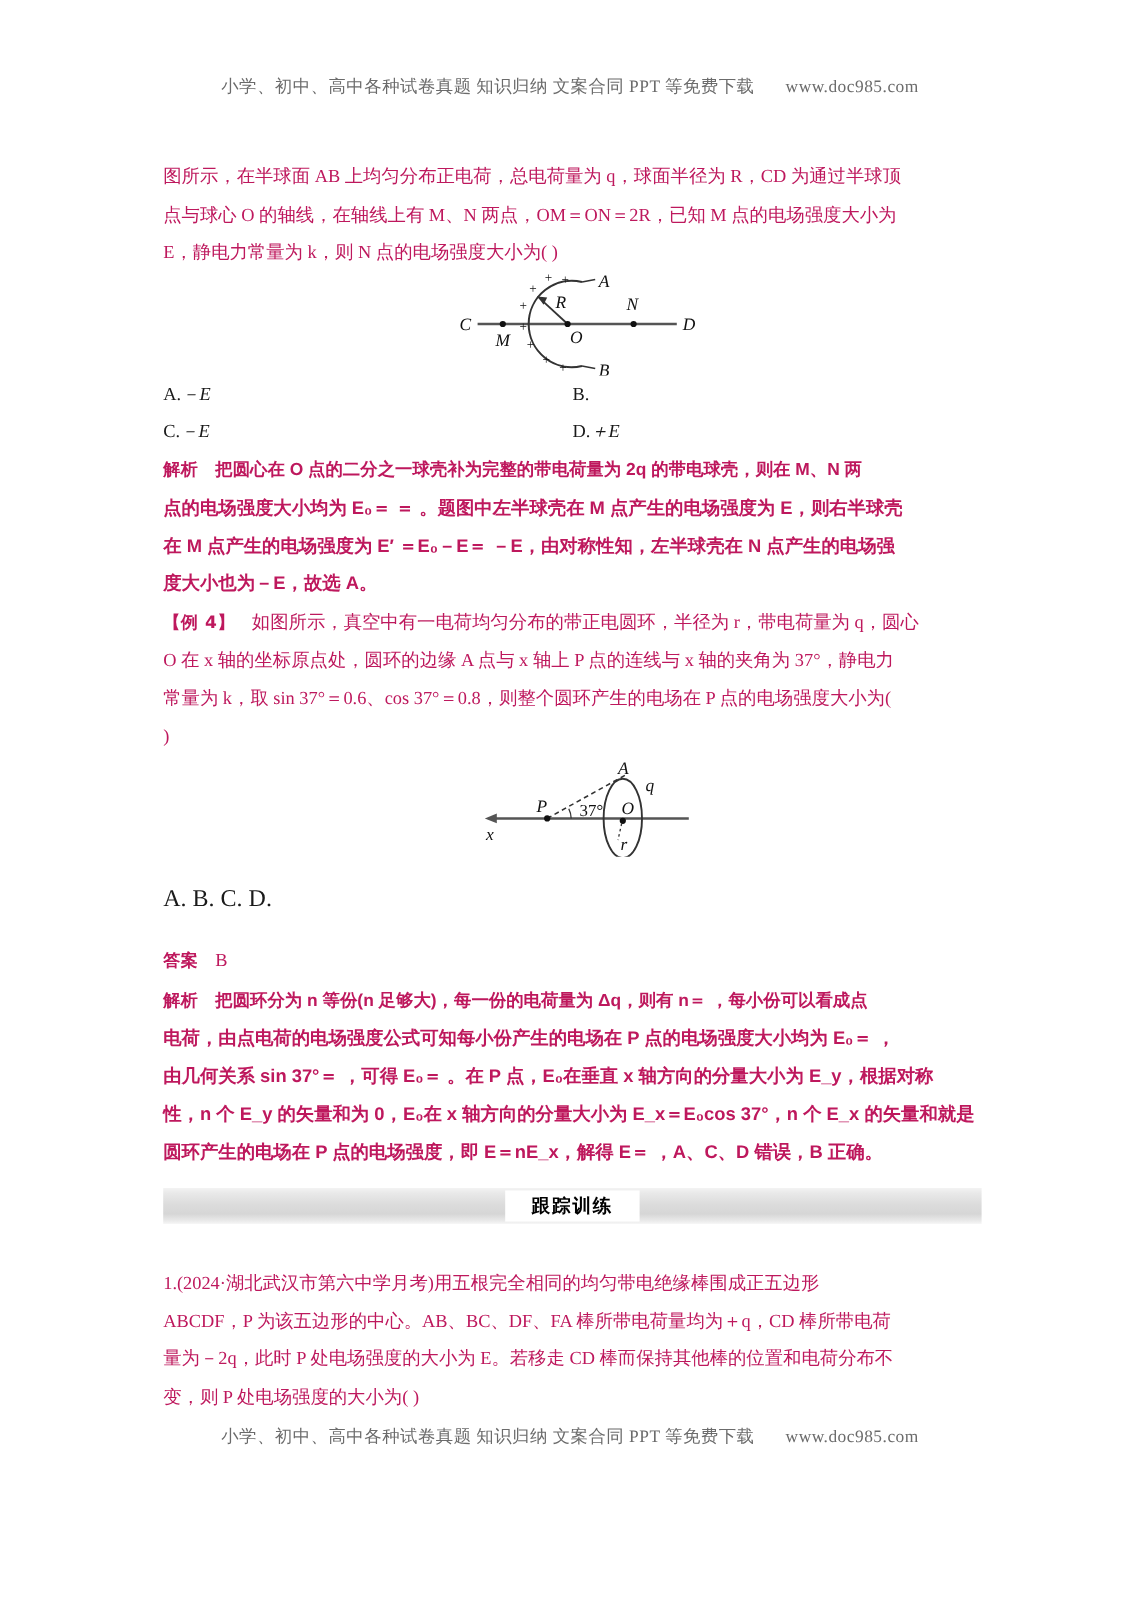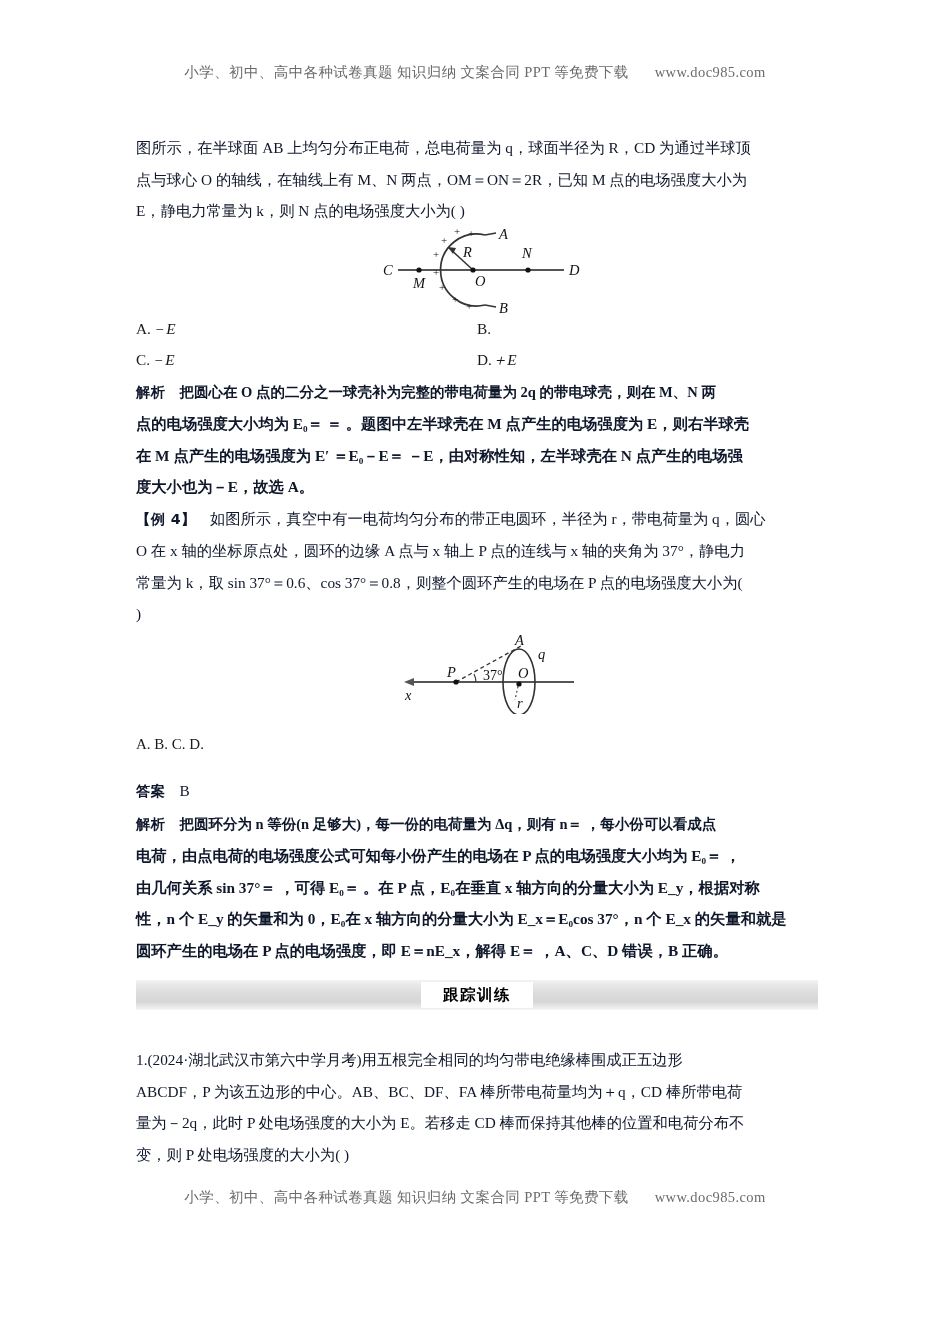--- a/index.html
+++ b/index.html
@@ -40,43 +40,43 @@
     left: 136px;
     top: 132px;
     width: 682px;
   }
   p.para {
     margin: 0 0 0 0;
     font-size: 15.3px;
     line-height: 31.5px;
     text-align: justify;
     text-justify: inter-ideograph;
-    color: #0f172a;
+    color: #be185d;
   }
   i, .it { font-style: italic; font-family: "Liberation Serif", serif; }
   .lbl {
     font-weight: bold;
     font-family: "DejaVu Sans", sans-serif;
     font-size: 14.2px;
     letter-spacing: 0.5px;
   }
   .lbl-sp { display: inline-block; width: 14px; }
   .bold-cn {
     font-weight: bold;
-    font-family: Liberation Serif, serif;
+    font-family: Liberation Sans, sans-serif;
     font-size: 14.5px;
   }
   .optrow {
     display: flex;
     font-size: 15.3px;
     line-height: 31.5px;
     justify-content: center;
   }
   .optrow .opt { width: 50%; }
-  .optline { font-size: 15px; line-height: 31.5px; }
+  .optline { font-size: 20px; line-height: 31.5px; }
 
   
   .fig { position: relative; width: 682px; }
   .fig1 { height: 86px; }
   .fig2 { height: 84px; }
 
   
   .banner {
     position: relative;
     width: 682px;

